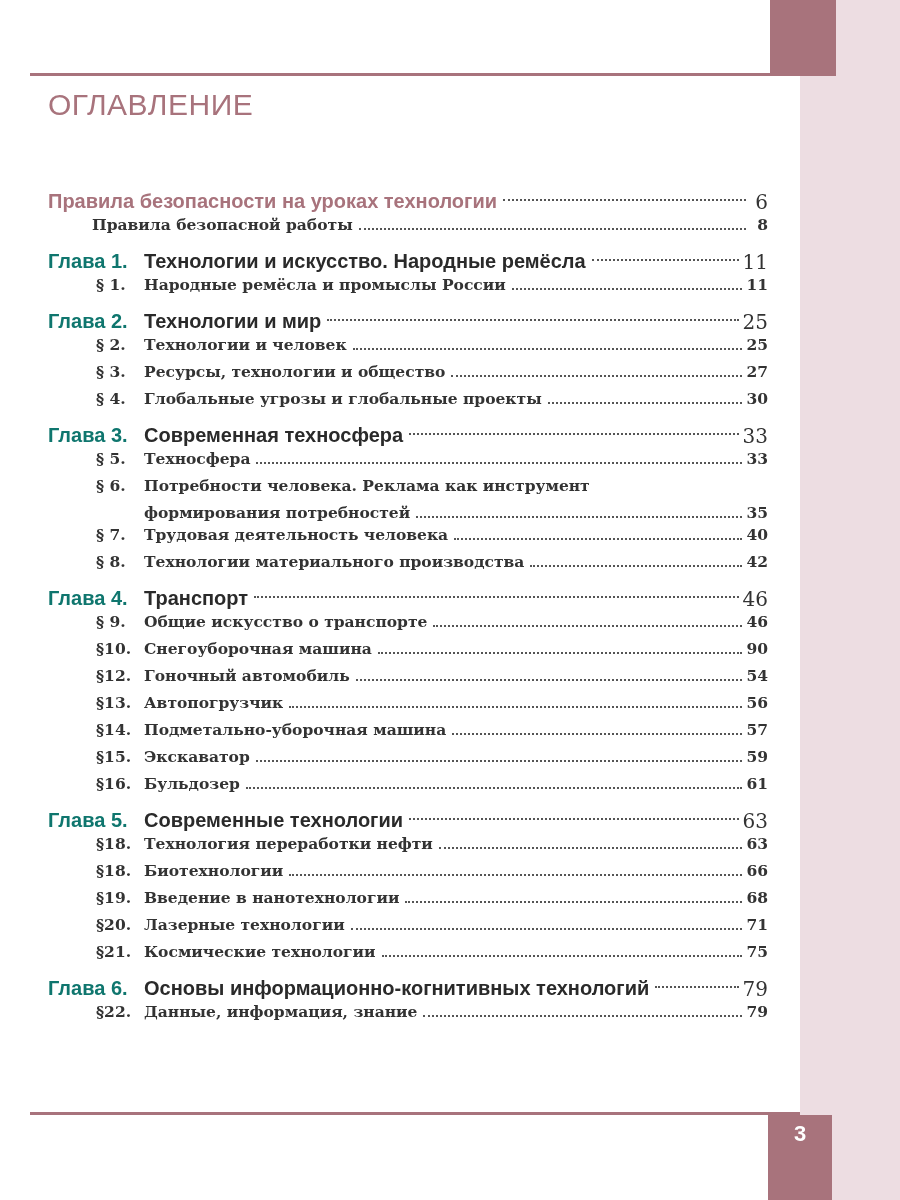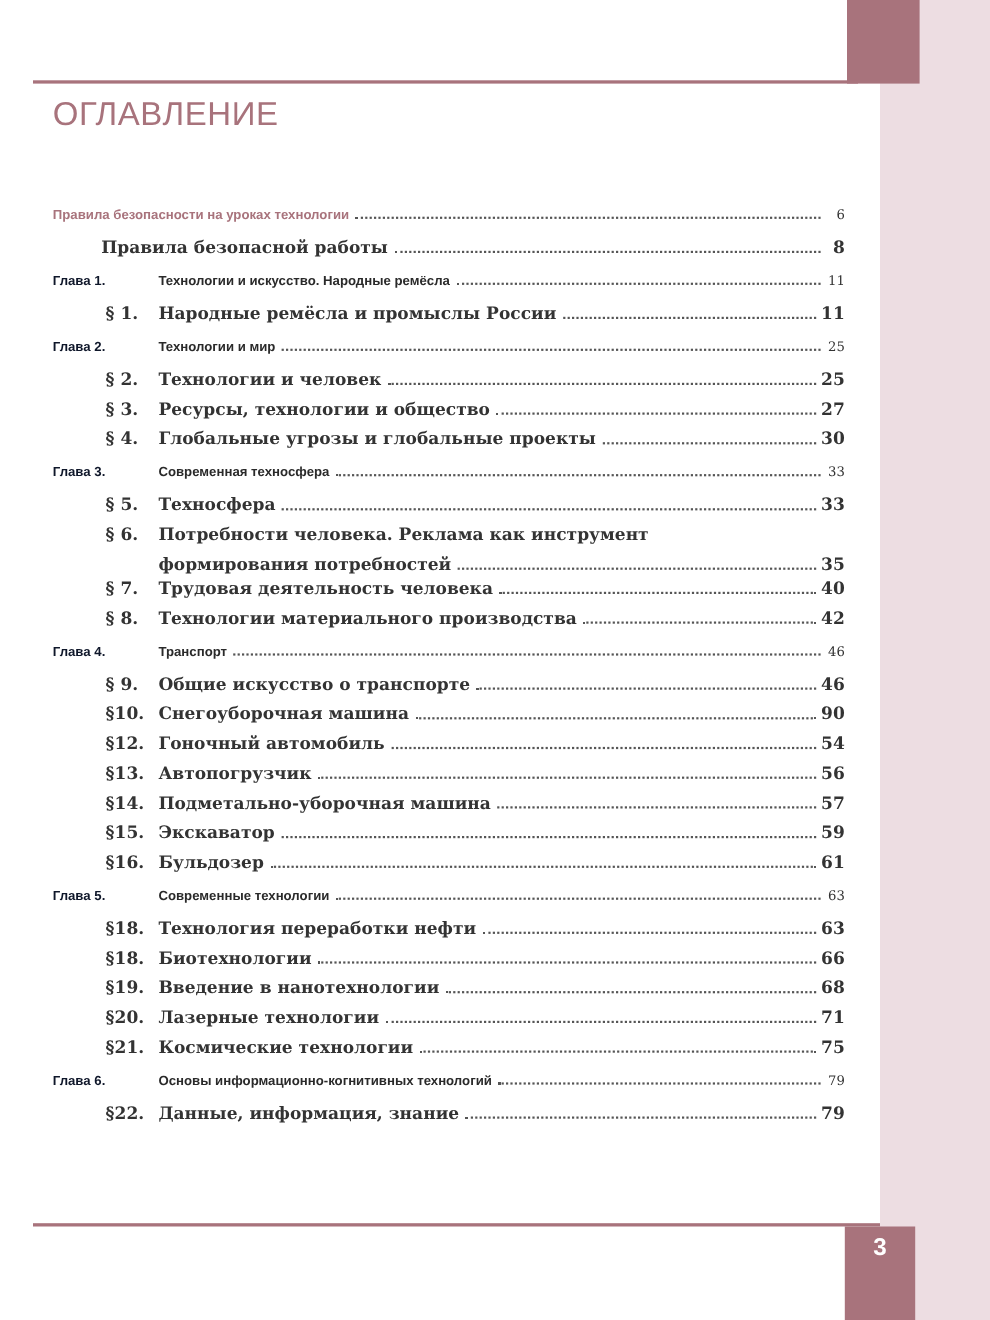--- a/index.html
+++ b/index.html
@@ -8,22 +8,22 @@
   .top-tab { position:absolute; left:770px; top:0; width:66px; height:76px; background:#a8737c; }
   .top-rule { position:absolute; left:30px; top:73px; width:750px; height:3px; background:#a8737c; }
   .bottom-rule { position:absolute; left:30px; top:1112px; width:770px; height:3px; background:#a8737c; }
   .page-num-box { position:absolute; left:768px; top:1115px; width:64px; height:85px; background:#a8737c; color:#fff;
     font-family:"Liberation Sans", sans-serif; font-weight:bold; font-size:22px; text-align:center; padding-top:6px; box-sizing:border-box; }
   .title { position:absolute; left:48px; top:88px; font-family:"Liberation Sans", sans-serif; font-weight:normal; font-size:30px; color:#a8737c; letter-spacing:0.5px; }
   .toc { position:absolute; left:48px; top:182px; width:720px; }
   .row { display:flex; align-items:baseline; height:27px; font-size:15.5px; color:#333;font-weight:bold; }
   .row .dots { flex:1; border-bottom:2px dotted #555; margin:0 4px 4px 6px; height:1px; }
   .row .pg { min-width:18px; text-align:right; }
-  .chapter { font-family:"Liberation Sans", sans-serif; font-weight:bold; font-size:12px; margin-top:6px; }
-  .chapter .lbl { color:#0f172a; width:96px; display:inline-block; }
+  .chapter { font-family:"Liberation Sans", sans-serif; font-weight:bold; font-size:20px; margin-top:6px;align-items:center; }
+  .chapter .lbl { color:#0f766e; width:96px; display:inline-block; }
   .chapter .txt { color:#2a2a2a; }
   .chapter .pg { font-family:"DejaVu Serif", serif; font-weight:normal; color:#333; }
   .sec { padding-left:48px; }
   .sec .num { width:48px; display:inline-block; }
   .safety .txt { color:#a8737c; font-family:"Liberation Sans", sans-serif; font-weight:bold; }
   .sub { padding-left:44px; }
   .sec2 { padding-left:96px; height:22px; }
 </style>
 </head>
 <body>

